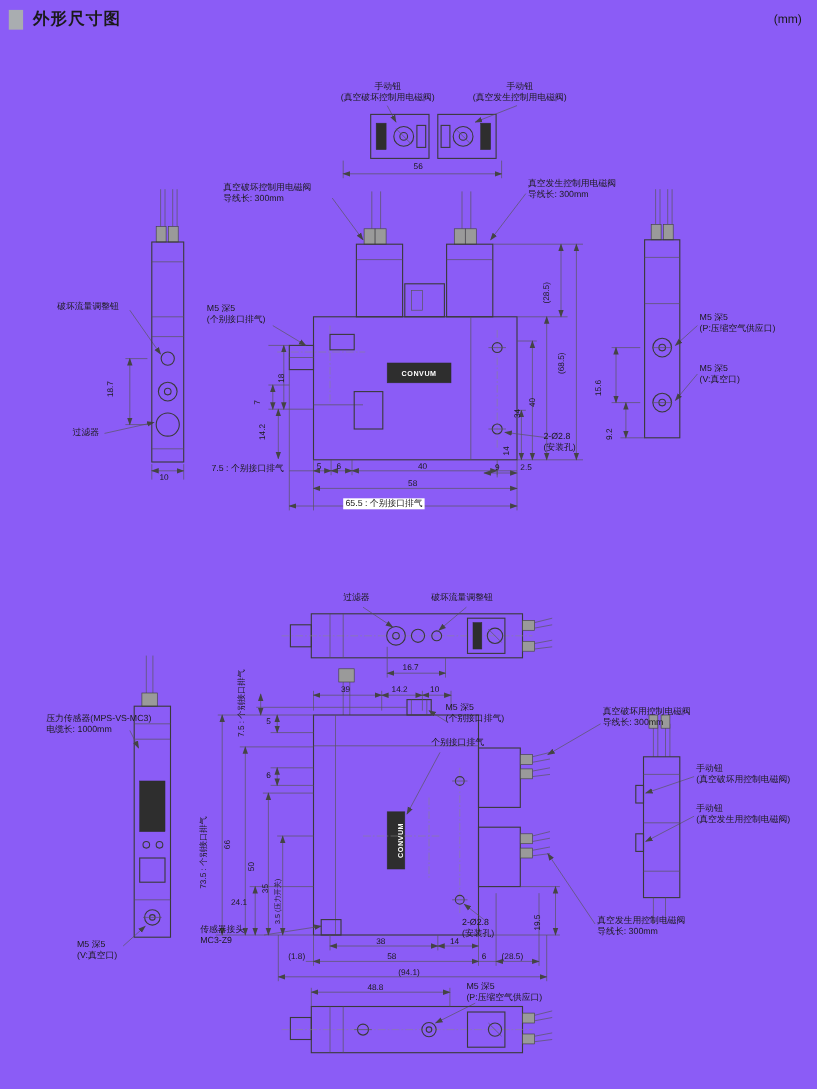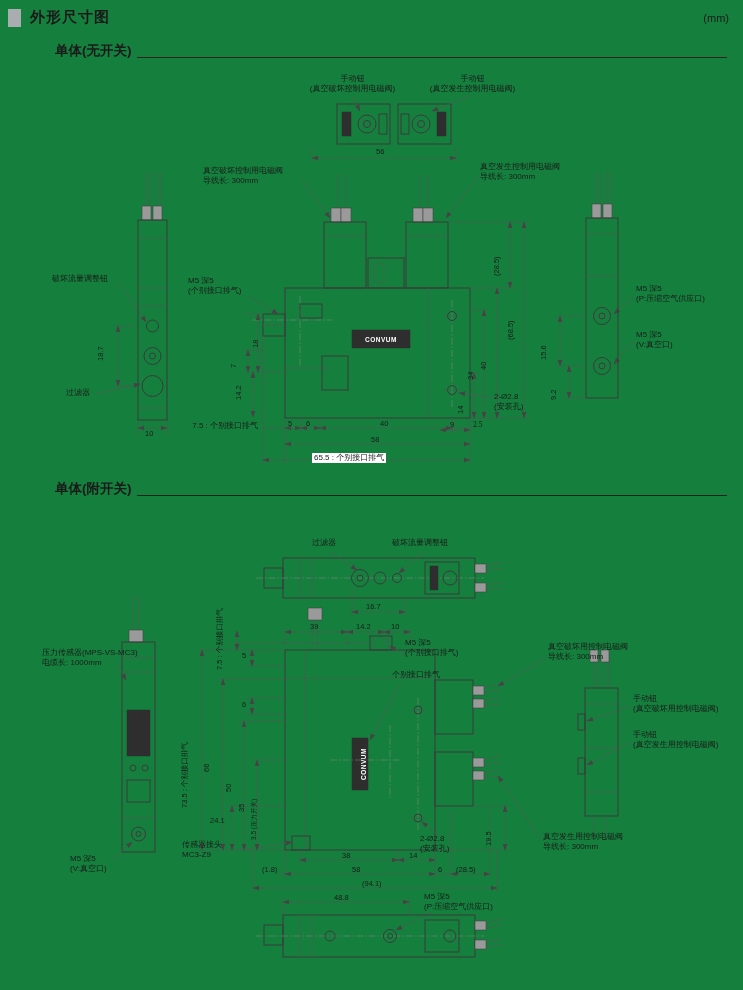--- a/index.html
+++ b/index.html
@@ -1,18 +1,18 @@
 <!DOCTYPE html>
 <html><head>
 <meta charset="utf-8">
 <style>
   * { margin:0; padding:0; box-sizing:border-box; }
   html,body { background:#fff; }
   body { font-family:"Liberation Sans", sans-serif; width:743px; height:990px; position:relative; color:#1a1a1a; }
-  .page { position:relative; width:743px; height:990px; background:#15803d; overflow:hidden; }
+  .page { position:relative; width:743px; height:990px; background:#8b5cf6; overflow:hidden; }
 
   .hdr { position:absolute; top:8px; left:8px; right:14px; display:flex; align-items:center; }
   .bullet { width:13px; height:18px; background:#a9adb0; margin-right:9px; }
   .ttl { font-size:15px; font-weight:bold; letter-spacing:1px; }
   .unit { margin-left:auto; font-size:11px; }
 
   .sec { position:absolute; left:55px; right:16px; display:flex; align-items:flex-end; }
   .sec-t { font-size:13.5px; font-weight:bold; white-space:nowrap; }
   .sec-rule { flex:1; border-bottom:1.5px solid #222; margin-left:5px; margin-bottom:2px; }
 
@@ -40,24 +40,20 @@
 <body>
 
 <div class="page">
 
   <div class="hdr">
     <span class="bullet"></span>
     <span class="ttl">外形尺寸图</span>
     <span class="unit">(mm)</span>
   </div>
 
-  <div class="sec" style="top:42px;">
-    <span class="sec-t">单体(无开关)</span>
-    <span class="sec-rule"></span>
-  </div>
 
   <div class="drawing" style="top:68px; height:404px;">
     <svg class="draw" width="743" height="404">
       <defs>
         <marker id="arr" viewBox="0 0 10 10" refX="9" refY="5" markerWidth="7" markerHeight="7" orient="auto-start-reverse" markerUnits="userSpaceOnUse">
           <path d="M0,1.5 L10,5 L0,8.5 z" fill="#444"></path>
         </marker>
       </defs>
 
       <g>
@@ -232,33 +228,29 @@
     <div class="dim-t" style="left:145px; top:361px;">10</div>
     <div class="rot" style="left:261px; top:270px;">18</div>
     <div class="rot" style="left:239px; top:290px;">7</div>
     <div class="rot" style="left:244px; top:322px;">14.2</div>
     <div class="rot" style="left:476px; top:302px;">34</div>
     <div class="rot" style="left:489px; top:292px;">40</div>
     <div class="rot" style="left:502px; top:198px;">(28.5)</div>
     <div class="rot" style="left:516px; top:262px;">(68.5)</div>
     <div class="rot" style="left:466px; top:336px;">14</div>
     <div class="dim-t" style="left:450px; top:352px;">9</div>
-    <div class="dim-t" style="left:473px; top:352px;font-family:Liberation Serif, serif;">2.5</div>
+    <div class="dim-t" style="left:473px; top:352px;">2.5</div>
     <div class="dim-t" style="left:288px; top:351px;">5</div>
     <div class="dim-t" style="left:306px; top:351px;">6</div>
     <div class="dim-t" style="left:380px; top:351px;">40</div>
     <div class="dim-t" style="left:371px; top:367px;">58</div>
     <div class="rot" style="left:549px; top:282px;">15.6</div>
     <div class="rot" style="left:559px; top:322px;">9.2</div>
   </div>
 
-  <div class="sec" style="top:480px;">
-    <span class="sec-t">单体(附开关)</span>
-    <span class="sec-rule"></span>
-  </div>
 
   <div class="drawing" style="top:500px; height:490px;">
     <svg class="draw" width="743" height="490">
 
       <g>
         <rect class="o" x="283" y="58" width="192" height="40"></rect>
         <rect class="o" x="264" y="68" width="19" height="20"></rect>
         <line class="cl" x1="256" y1="78" x2="484" y2="78"></line>
         <line class="thin" x1="300" y1="58" x2="300" y2="98"></line>
         <line class="thin" x1="312" y1="58" x2="312" y2="98"></line>

